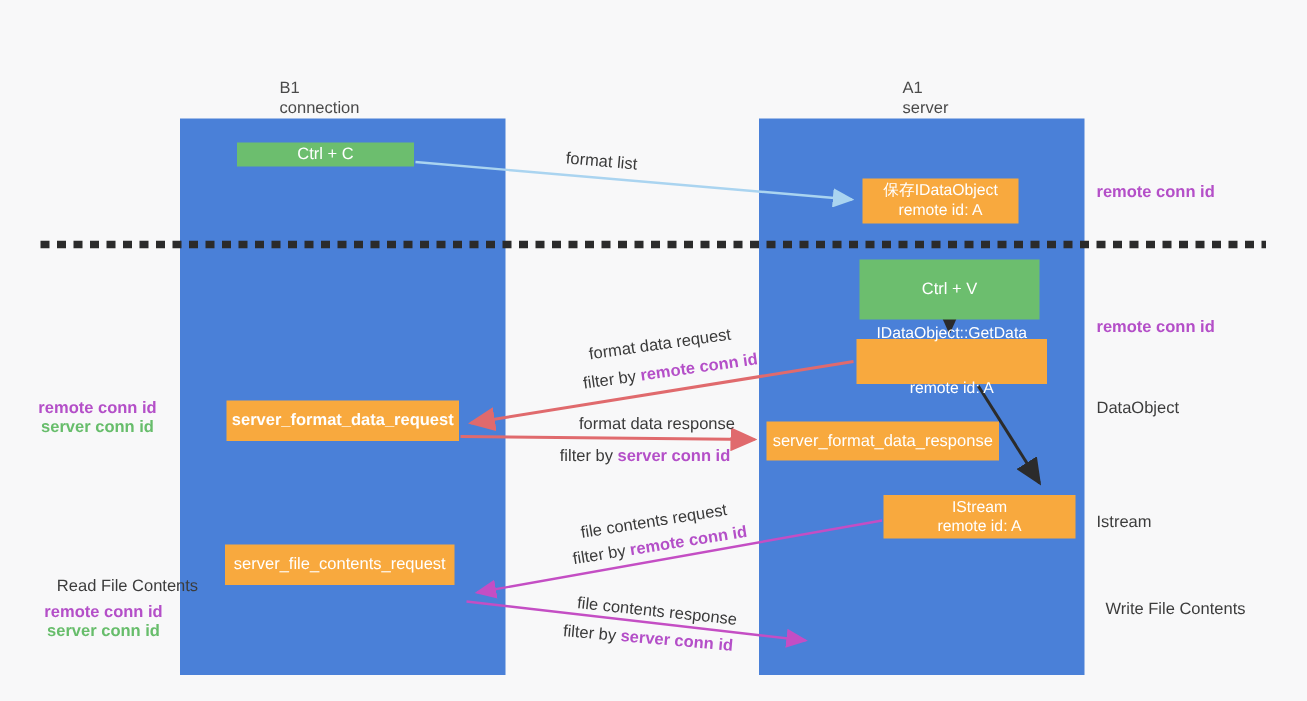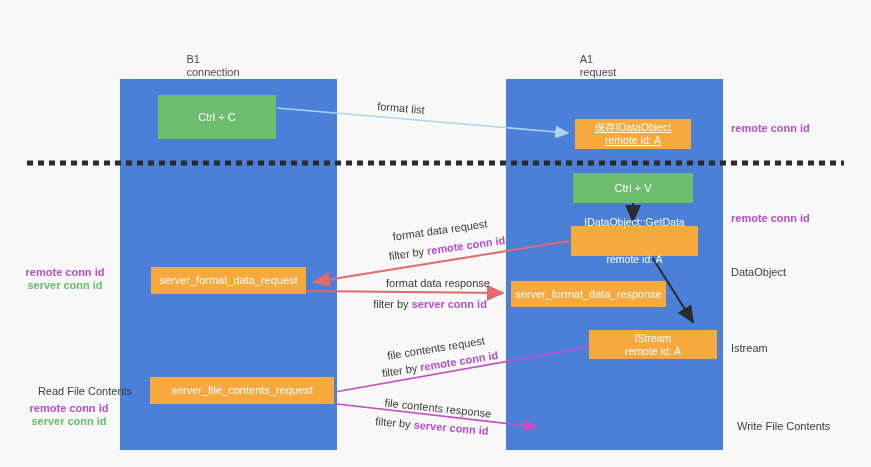--- a/index.html
+++ b/index.html
@@ -26,23 +26,23 @@
 </head>
 <body>
 
 <div class="canvas">
 
 
   <div class="abs lane-header" style="left:213px;top:53px;">
     <div>B1</div>
     <div>connection</div>
   </div>
-  <div class="abs lane-header" style="left:598px;top:53px;">
+  <div class="abs lane-header" style="left:617px;top:53px;">
     <div>A1</div>
-    <div>request</div>
+    <div>server</div>
   </div>
 
   <div class="abs lane" style="left:120px;top:79px;width:217px;height:371px;"></div>
   <div class="abs lane" style="left:506px;top:79px;width:217px;height:371px;"></div>
 
   <svg class="overlay" width="871" height="467" viewBox="0 0 871 467">
     <defs>
       <marker id="mBlue" markerWidth="9" markerHeight="8" refX="8" refY="4" orient="auto">
         <path d="M0,0 L9,4 L0,8 z" fill="#aad4f0"></path>
       </marker>
@@ -67,52 +67,52 @@
 
     <line x1="569" y1="241" x2="314" y2="282" stroke="#e06a6d" stroke-width="2" marker-end="url(#mRed)"></line>
 
     <line x1="307" y1="291" x2="503" y2="293" stroke="#e06a6d" stroke-width="2" marker-end="url(#mRed)"></line>
 
     <line x1="588" y1="347" x2="318" y2="395" stroke="#c44ec4" stroke-width="1.6" marker-end="url(#mMagenta)"></line>
 
     <line x1="311" y1="401" x2="537" y2="427" stroke="#c44ec4" stroke-width="1.6" marker-end="url(#mMagenta)"></line>
   </svg>
 
-  <div class="abs node green" style="left:158px;top:95px;width:118px;height:44px;">
+  <div class="abs node green" style="left:158px;top:95px;width:118px;height:16px;">
     <span>Ctrl + C</span>
   </div>
 
-  <div class="abs node orange" style="left:575px;top:119px;width:116px;height:30px;font-size:10.5px;text-decoration:underline;">
+  <div class="abs node orange" style="left:575px;top:119px;width:104px;height:30px;font-size:10.5px;">
     <span>保存IDataObject</span>
     <span>remote id: A</span>
   </div>
 
-  <div class="abs node green" style="left:573px;top:173px;width:120px;height:30px;">
+  <div class="abs node green" style="left:573px;top:173px;width:120px;height:40px;">
     <span>Ctrl + V</span>
   </div>
 
   <div class="abs node orange" style="left:571px;top:226px;width:127px;height:30px;font-size:10.5px;gap:24px;">
     <span>IDataObject::GetData</span>
     <span>remote id: A</span>
   </div>
 
-  <div class="abs node orange" style="left:151px;top:267px;width:155px;height:27px;">
+  <div class="abs node orange" style="left:151px;top:267px;width:155px;height:27px;font-weight:bold;">
     <span>server_format_data_request</span>
   </div>
 
   <div class="abs node orange" style="left:511px;top:281px;width:155px;height:26px;text-align:center;">
     <span>server_format_data_response</span>
   </div>
 
   <div class="abs node orange" style="left:589px;top:330px;width:128px;height:29px;font-size:10.5px;">
     <span>IStream</span>
     <span>remote id: A</span>
   </div>
 
-  <div class="abs node orange" style="left:150px;top:377px;width:184px;height:27px;">
+  <div class="abs node orange" style="left:150px;top:363px;width:153px;height:27px;">
     <span>server_file_contents_request</span>
   </div>
 
 
   <div class="arrow-label centered" style="left:401px;top:108px;transform:translate(-50%,-50%) rotate(5deg);">format list</div>
 
   <div class="arrow-label centered" style="left:440px;top:230px;transform:translate(-50%,-50%) rotate(-8deg);">format data request</div>
   <div class="arrow-label centered" style="left:447px;top:248px;transform:translate(-50%,-50%) rotate(-8deg);">
     <span>filter by </span><span class="purple">remote conn id</span>
   </div>
@@ -129,21 +129,21 @@
 
   <div class="arrow-label centered" style="left:438px;top:408px;transform:translate(-50%,-50%) rotate(6deg);">file contents response</div>
   <div class="arrow-label centered" style="left:432px;top:426px;transform:translate(-50%,-50%) rotate(5deg);">
     <span>filter by </span><span class="purple">server conn id</span>
   </div>
 
   <div class="side-label side-purple" style="left:731px;top:122px;">remote conn id</div>
   <div class="side-label side-purple" style="left:731px;top:212px;">remote conn id</div>
   <div class="side-label" style="left:731px;top:234px;margin-top:32px;">DataObject</div>
   <div class="side-label" style="left:731px;top:342px;">Istream</div>
-  <div class="side-label" style="left:737px;top:420px;">Write File Contents</div>
+  <div class="side-label" style="left:737px;top:400px;">Write File Contents</div>
 
   <div class="side-label side-purple" style="left:65px;top:266px;transform:translateX(-50%);left:65px;">remote conn id</div>
   <div class="side-label side-green" style="left:65px;top:279px;transform:translateX(-50%);">server conn id</div>
   <div class="side-label" style="left:71px;top:385px;transform:translateX(-50%);padding-left:28px;">Read File Contents</div>
   <div class="side-label side-purple" style="left:69px;top:402px;transform:translateX(-50%);">remote conn id</div>
   <div class="side-label side-green" style="left:69px;top:415px;transform:translateX(-50%);">server conn id</div>
 
 </div>
 
 </body></html>

